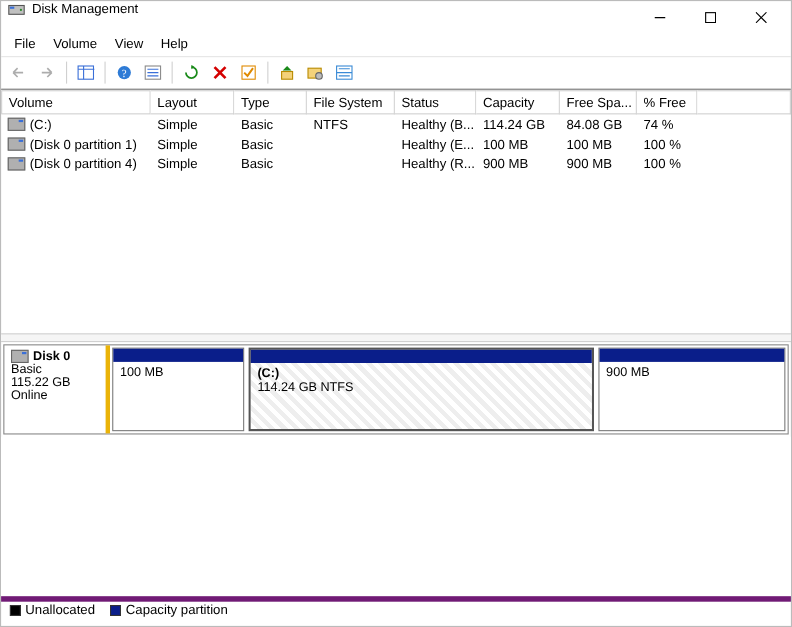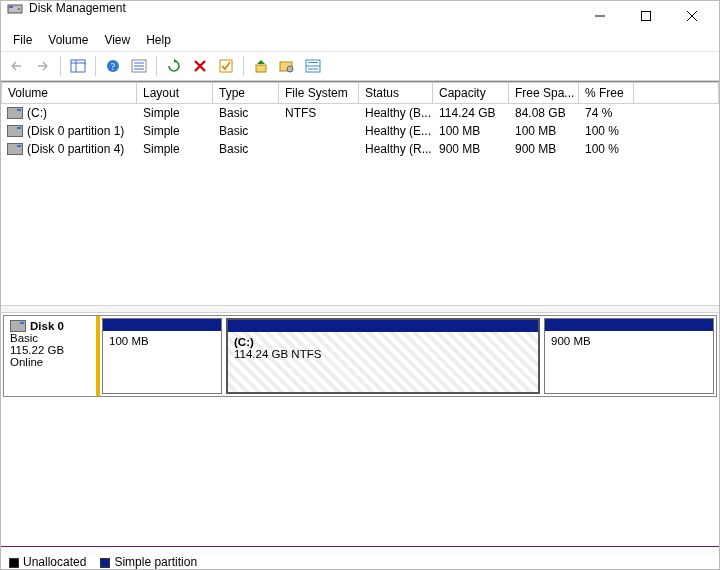--- a/index.html
+++ b/index.html
@@ -85,22 +85,22 @@
   .part .stripe { height: 12px; background: #0a1e8a; flex: 0 0 12px; }
   .part .body { flex: 1; padding: 4px 6px; font-size: 11.5px; overflow: hidden; }
   .part.selected { border: 2px solid #555; }
   .part.selected .body {
     background: repeating-linear-gradient(45deg, #fff 0 4px, #eee 4px 8px);
   }
   .part .pname { font-weight: 600; }
 
   
   .legend {
-    height: 22px; display: flex; align-items: flex-end; padding: 0 8px; gap: 14px;
-    border-top: 1px solid #701a75; font-size: 12px;
+    height: 22px; display: flex; align-items: flex-start; padding: 0 8px; gap: 14px;
+    border-top: 5px solid #701a75; font-size: 12px;
   }
   .legend .sw { width: 10px; height: 10px; display: inline-block; margin-right: 4px; border: 1px solid #333; box-sizing: border-box; vertical-align: middle;}
   .sw.unalloc { background: #000; }
   .sw.primary { background: #0a1e8a; }
 
   .lower-blank { flex: 1; background: #fff; }
 
   .upper-blank { flex: 1; min-height: 0; }
 
   svg { display:block; }
@@ -316,15 +316,15 @@
           </div>
         </div>
       </div>
     </div>
   </div>
 
   <div class="lower-blank"></div>
 
   <div class="legend">
     <span><span class="sw unalloc"></span><span>Unallocated</span></span>
-    <span><span class="sw primary"></span><span>Simple partition</span></span>
+    <span><span class="sw primary"></span><span>Capacity partition</span></span>
   </div>
 </div>
 
 </body></html>

